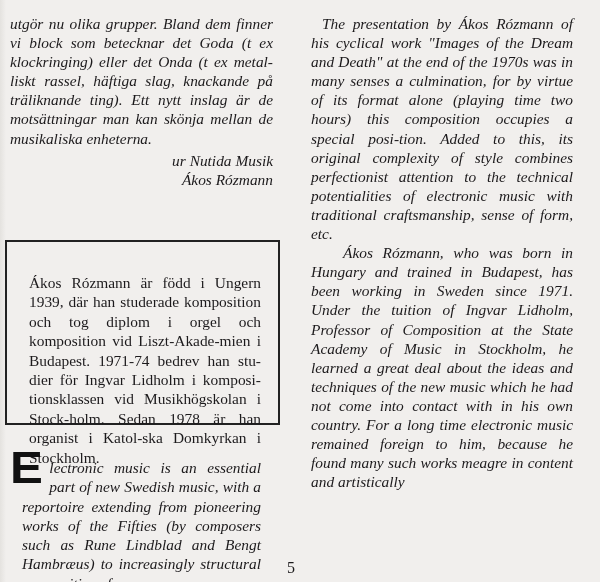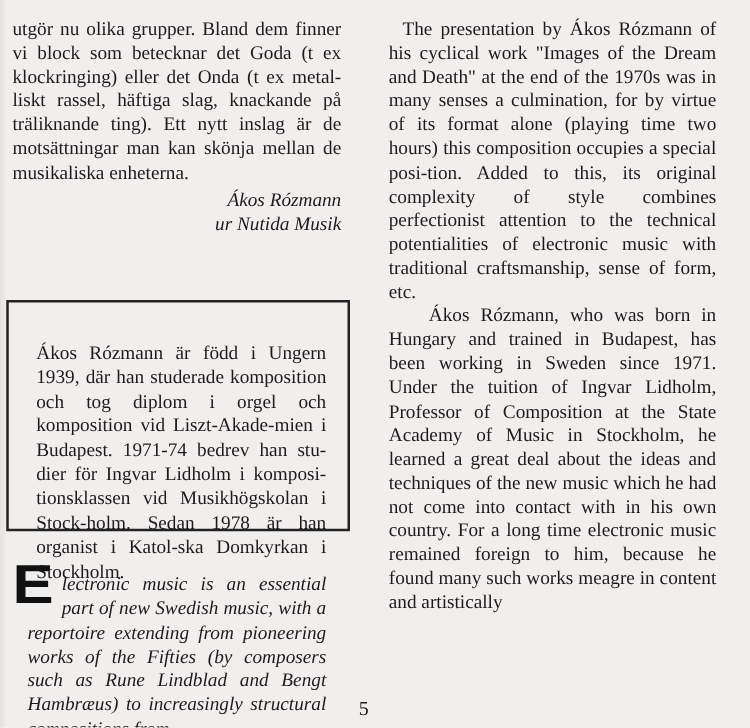--- a/index.html
+++ b/index.html
@@ -13,21 +13,21 @@
   .page-edge {
     position: absolute; left: 0; top: 0; width: 6px; height: 582px;
     background: linear-gradient(to right, #e4e2df, #f1efed);
   }
   .col {
     position: absolute;
     font-size: 15.4px;
     line-height: 19.1px;
     text-align: justify;
   }
-  .col p { margin: 0; }
+  .col p { margin: 0; font-style: italic; }
   .left-col { left: 10px; top: 14px; width: 263px; }
   .right-col { left: 311px; top: 14px; width: 262px; }
   .indent { text-indent: 11px; }
   .indent-lg { text-indent: 32px; }
   .quote-sig {
     font-style: italic; text-align: right; margin-top: 3px !important;
   }
   .quote-sig span { display: block; }
   .bio-box {
     position: absolute; left: 5px; top: 240px; width: 271px; height: 181px;
@@ -61,22 +61,22 @@
   }
 </style>
 </head>
 <body>
 
 <div class="page-edge"></div>
 
 <div class="col left-col">
   <p>utgör nu olika grupper. Bland dem finner vi block som betecknar det Goda (t ex klockringing) eller det Onda (t ex metal-liskt rassel, häftiga slag, knackande på träliknande ting). Ett nytt inslag är de motsättningar man kan skönja mellan de musikaliska enheterna.</p>
   <p class="quote-sig">
+    <span>ur Nutida Musik</span>
     <span>Ákos Rózmann</span>
-    <span>ur Nutida Musik</span>
   </p>
 </div>
 
 <div class="bio-box"></div>
 <div class="bio-text">
   <p>Ákos Rózmann är född i Ungern 1939, där han studerade komposition och tog diplom i orgel och komposition vid Liszt-Akade-mien i Budapest. 1971-74 bedrev han stu-dier för Ingvar Lidholm i komposi-tionsklassen vid Musikhögskolan i Stock-holm. Sedan 1978 är han organist i Katol-ska Domkyrkan i Stockholm.</p>
 </div>
 
 <div class="electro">
   <span class="drop-cap">E</span>

